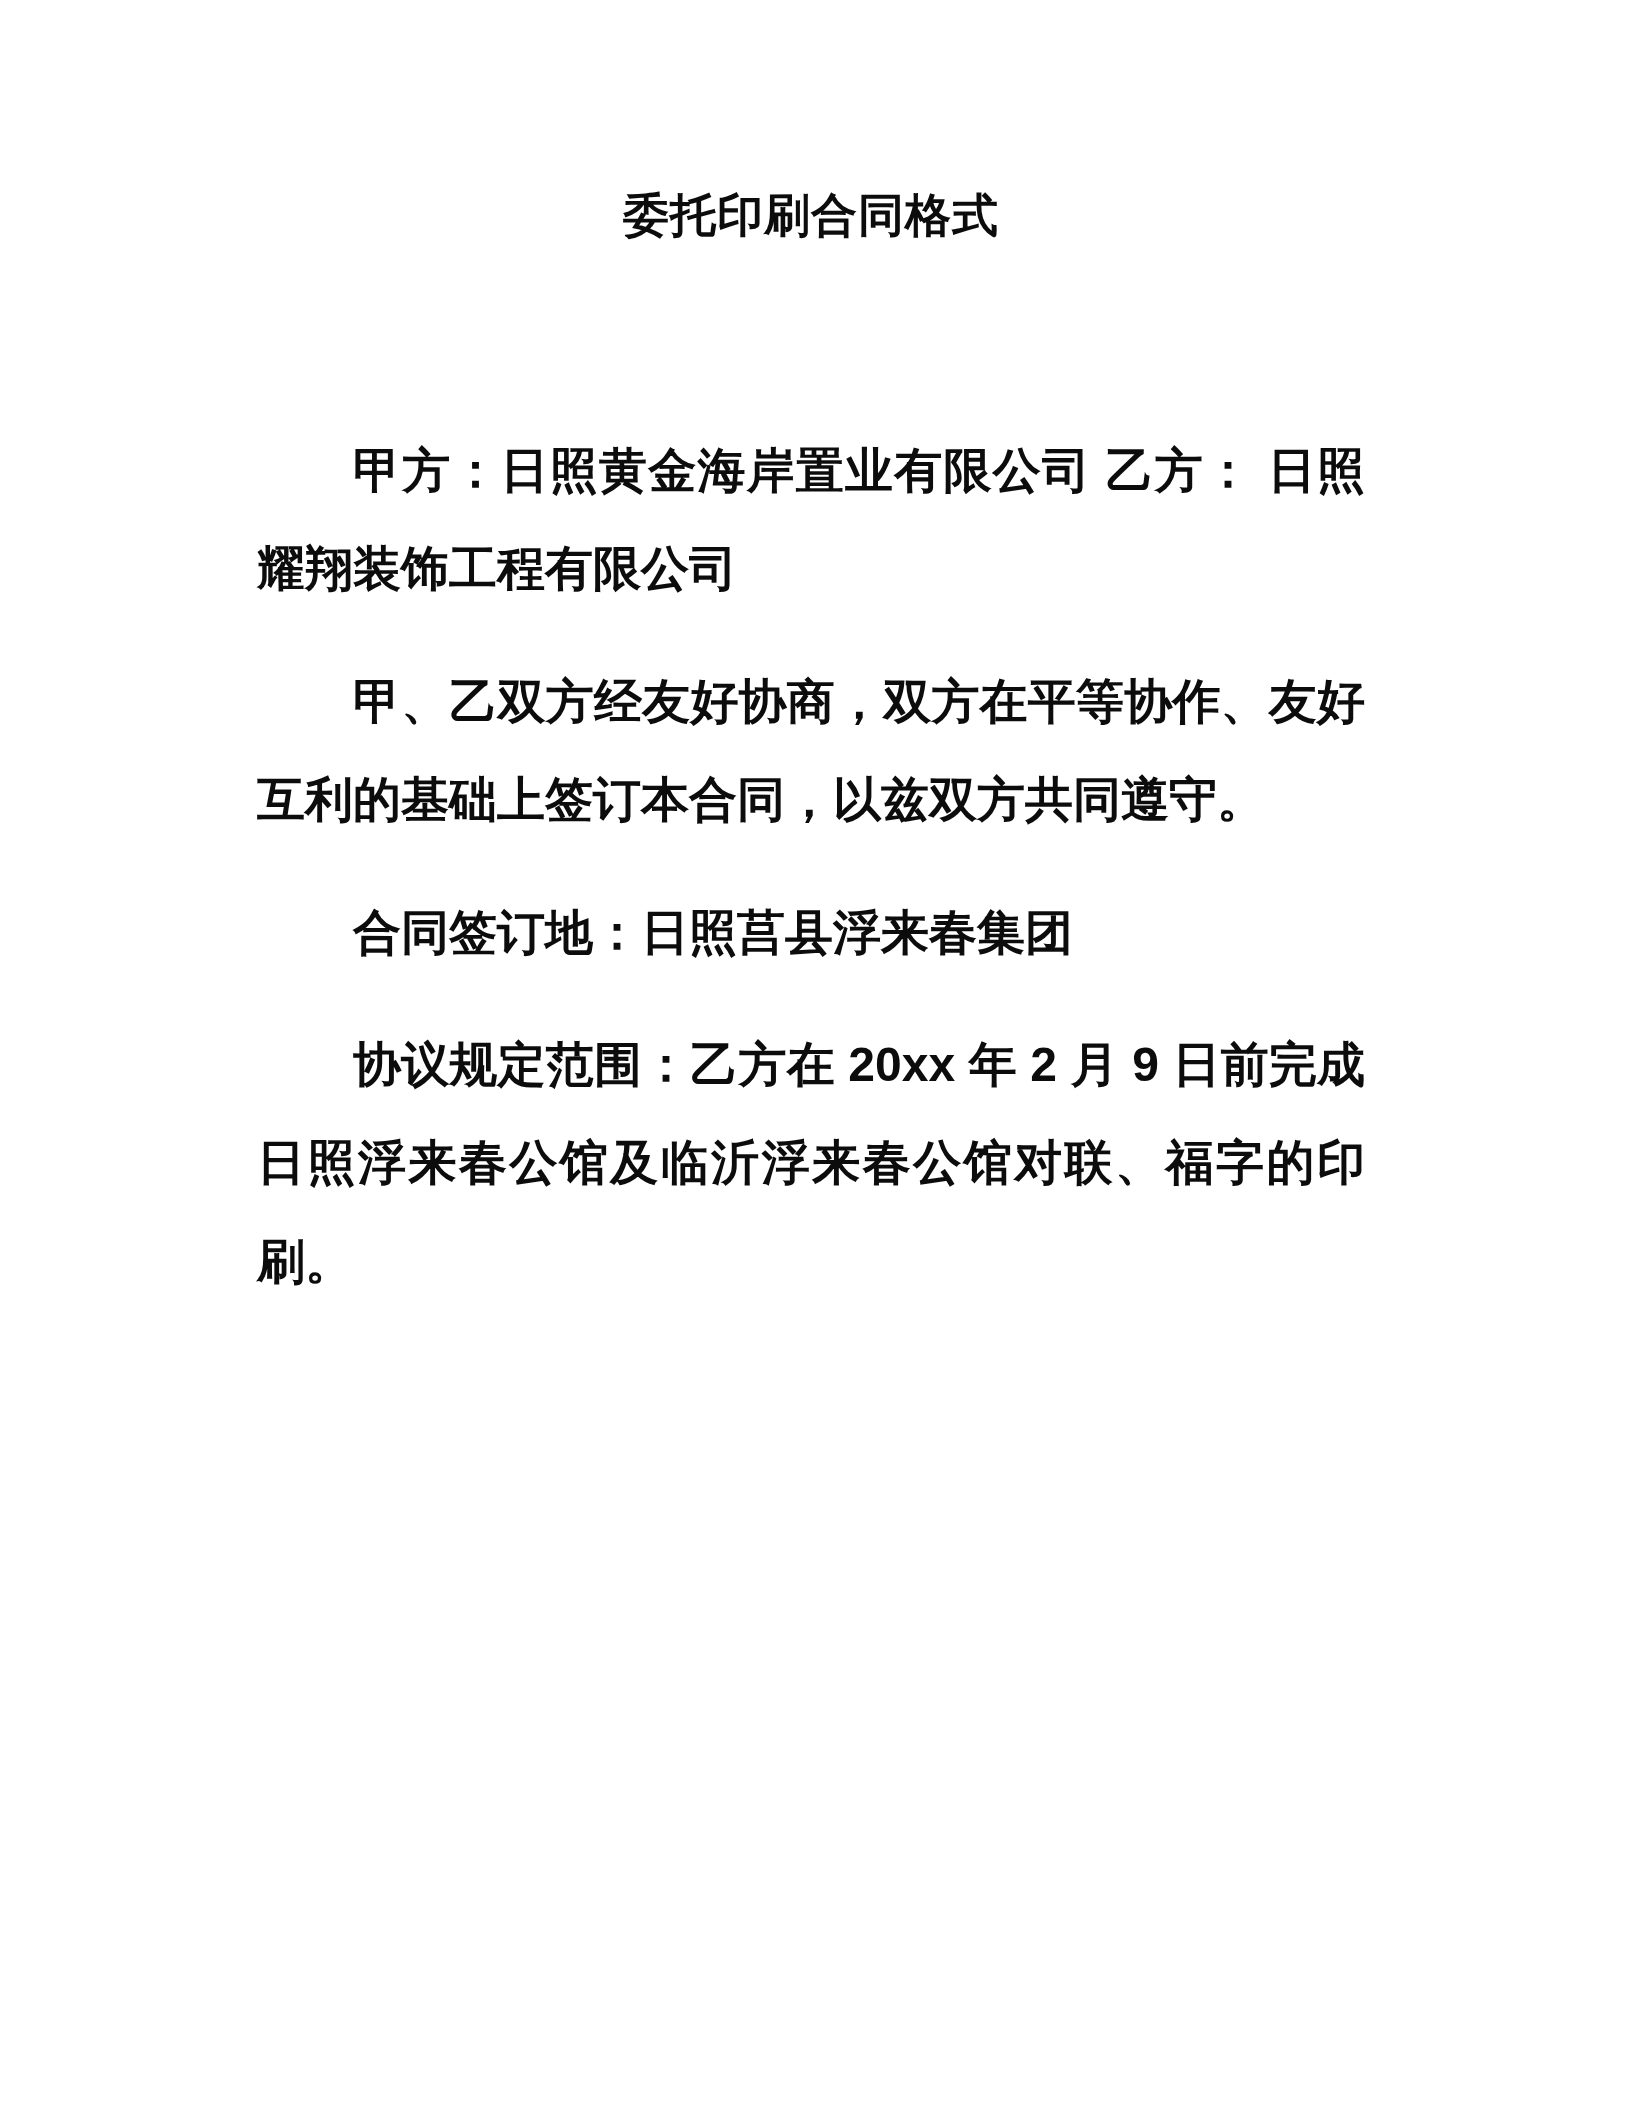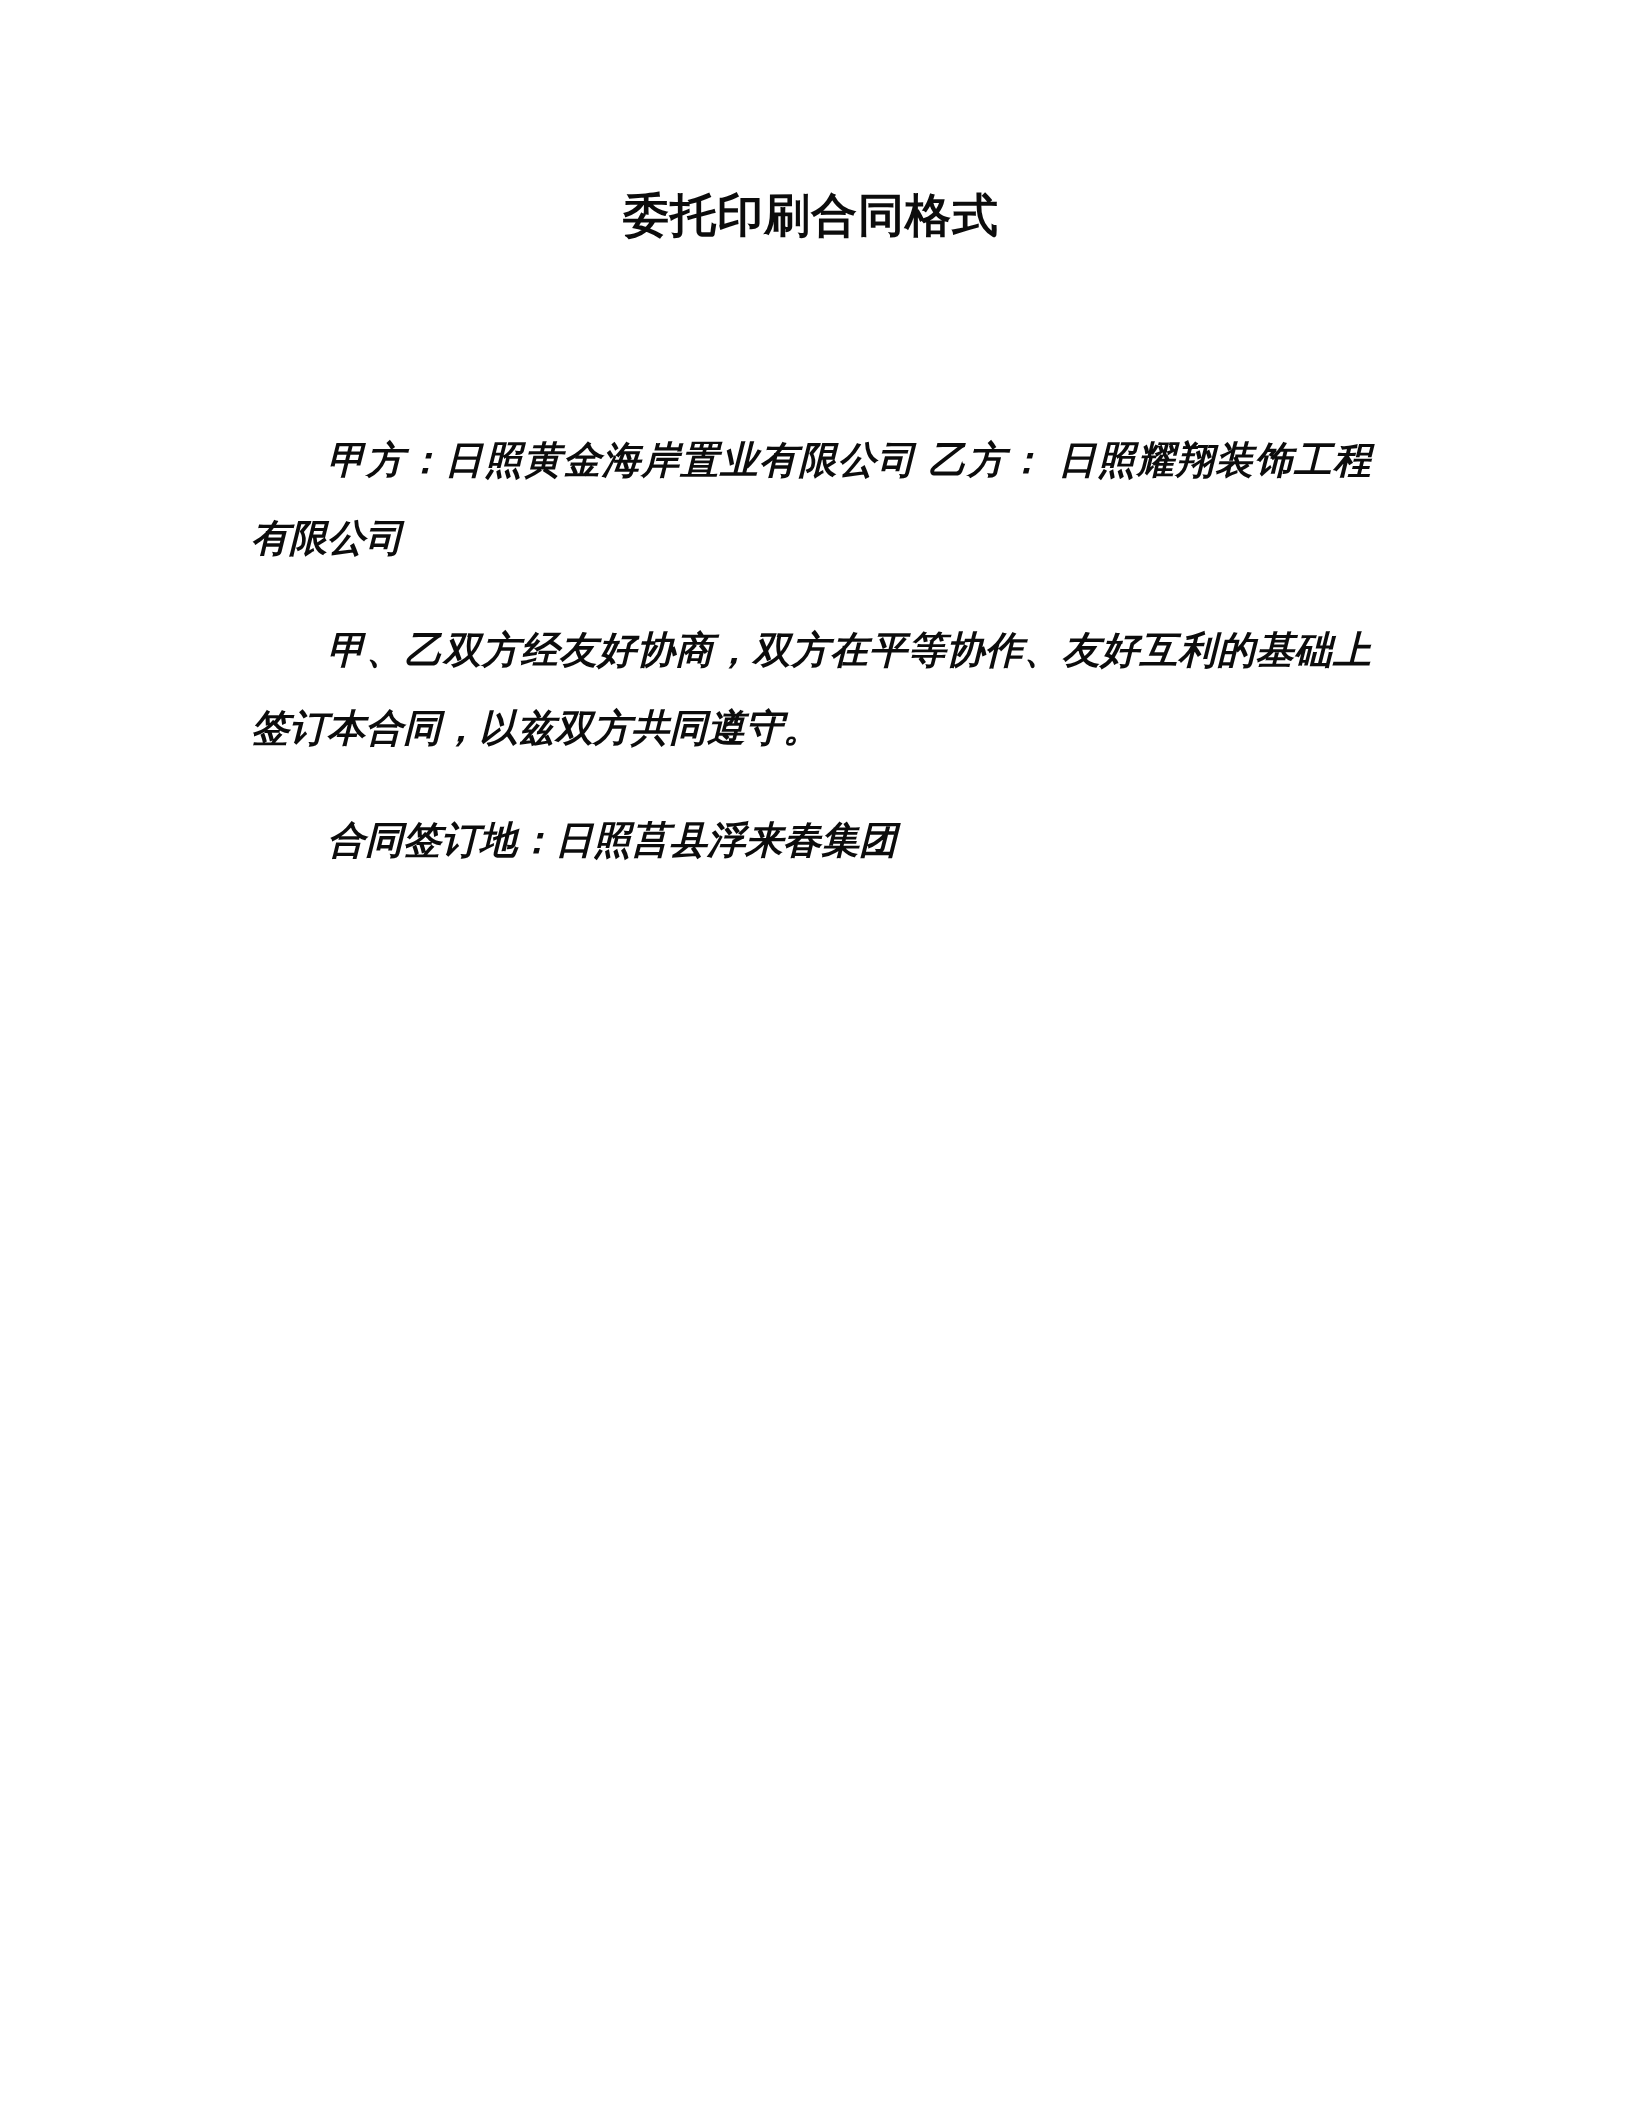--- a/index.html
+++ b/index.html
@@ -22,34 +22,34 @@
     text-align: center;
     font-size: 46px;
     font-weight: 700;
     letter-spacing: 1px;
     margin: 0 0 0 0;
   }
   .doc-body {
     margin-top: 175px;
   }
   .doc-body p {
-    font-size: 38px;
+    font-size: 48px;
     font-weight: 700;
     line-height: 2.05;
     text-align: justify;
     text-indent: 2em;
-    margin: 34px 11px;
+    margin: 34px 17px;
     word-break: break-all;
-    font-style: italic;
   }
 </style>
 </head>
 <body>
 
 <div class="page">
   <h1 class="doc-title">委托印刷合同格式</h1>
 
   <div class="doc-body">
     <p>甲方：日照黄金海岸置业有限公司 乙方： 日照耀翔装饰工程有限公司</p>
     <p>甲、乙双方经友好协商，双方在平等协作、友好互利的基础上签订本合同，以兹双方共同遵守。</p>
     <p>合同签订地：日照莒县浮来春集团</p>
+    <p>协议规定范围：乙方在 20xx 年 2 月 9 日前完成日照浮来春公馆及临沂浮来春公馆对联、福字的印刷。</p>
   </div>
 </div>
 
 </body></html>

